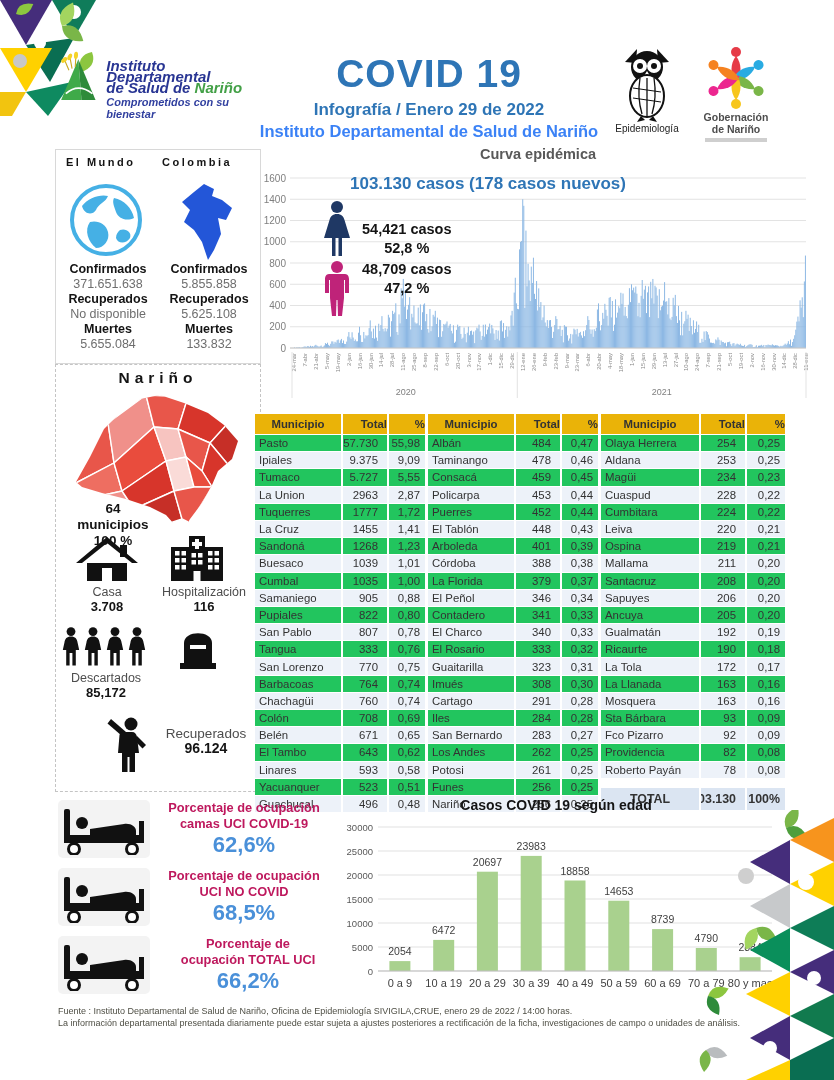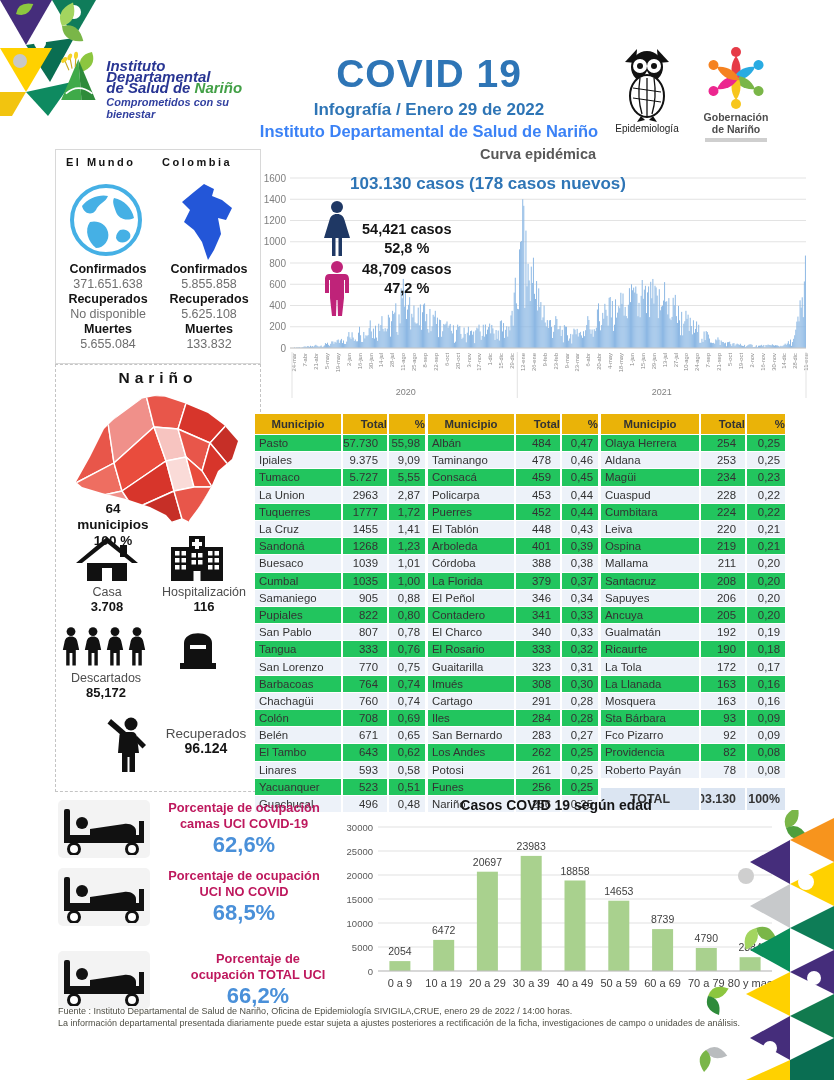--- a/index.html
+++ b/index.html
@@ -1270,21 +1270,21 @@
           <circle cx="14" cy="46" r="5.5" fill="#fff" stroke="#111" stroke-width="3"></circle>
           <circle cx="72" cy="46" r="5.5" fill="#fff" stroke="#111" stroke-width="3"></circle>
         </svg>
       </div>
       <div style="width:168px">
         <div class="uci-label">Porcentaje de ocupación</div>
         <div class="uci-label">UCI NO COVID</div>
         <div class="uci-value">68,5%</div>
       </div>
     </div>
-    <div class="abs" style="left:0;top:151px;display:flex;gap:24px;align-items:center">
+    <div class="abs" style="left:0;top:136px;display:flex;gap:14px;align-items:center">
       <div class="bed-box">
         <svg width="88" height="52" viewBox="0 0 88 52">
           <rect x="4" y="6" width="6" height="32" rx="2" fill="#111"></rect>
           <circle cx="22" cy="20" r="6" fill="#111"></circle>
           <path d="M30,26 L64,21 C71,20 76,24 76,28 L76,32 L30,32 Z" fill="#111"></path>
           <rect x="4" y="32" width="80" height="8" fill="#111"></rect>
           <rect x="79" y="18" width="5" height="22" fill="#111"></rect>
           <circle cx="14" cy="46" r="5.5" fill="#fff" stroke="#111" stroke-width="3"></circle>
           <circle cx="72" cy="46" r="5.5" fill="#fff" stroke="#111" stroke-width="3"></circle>
         </svg>

